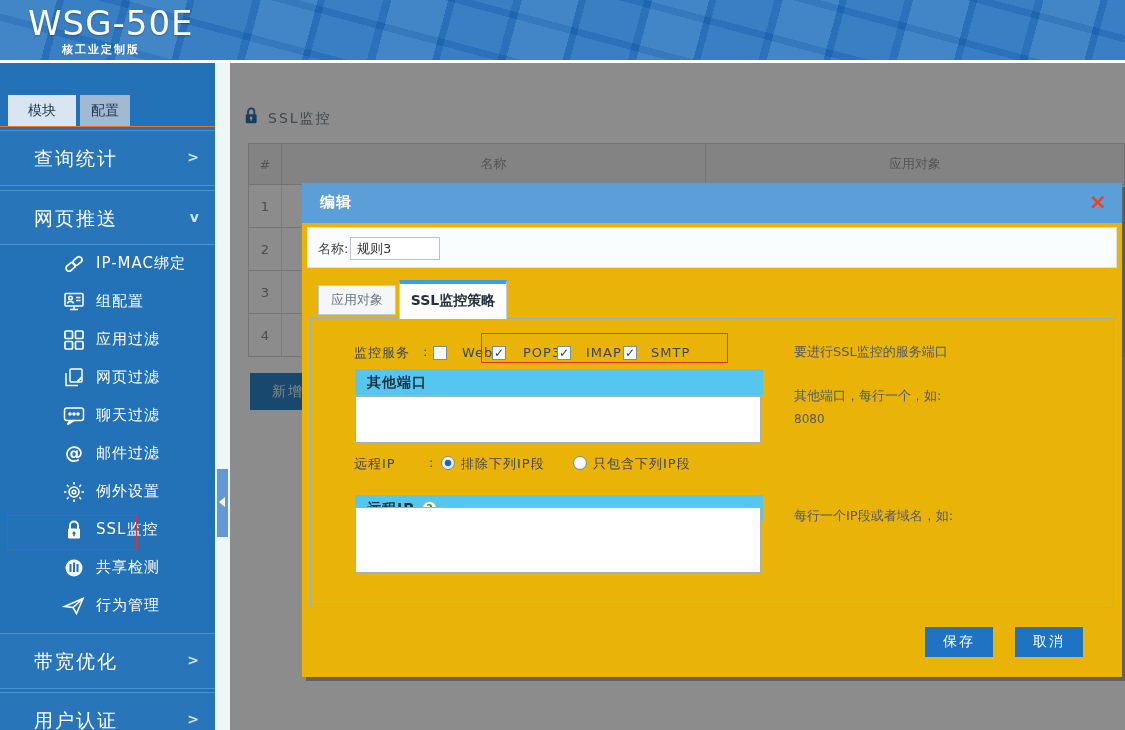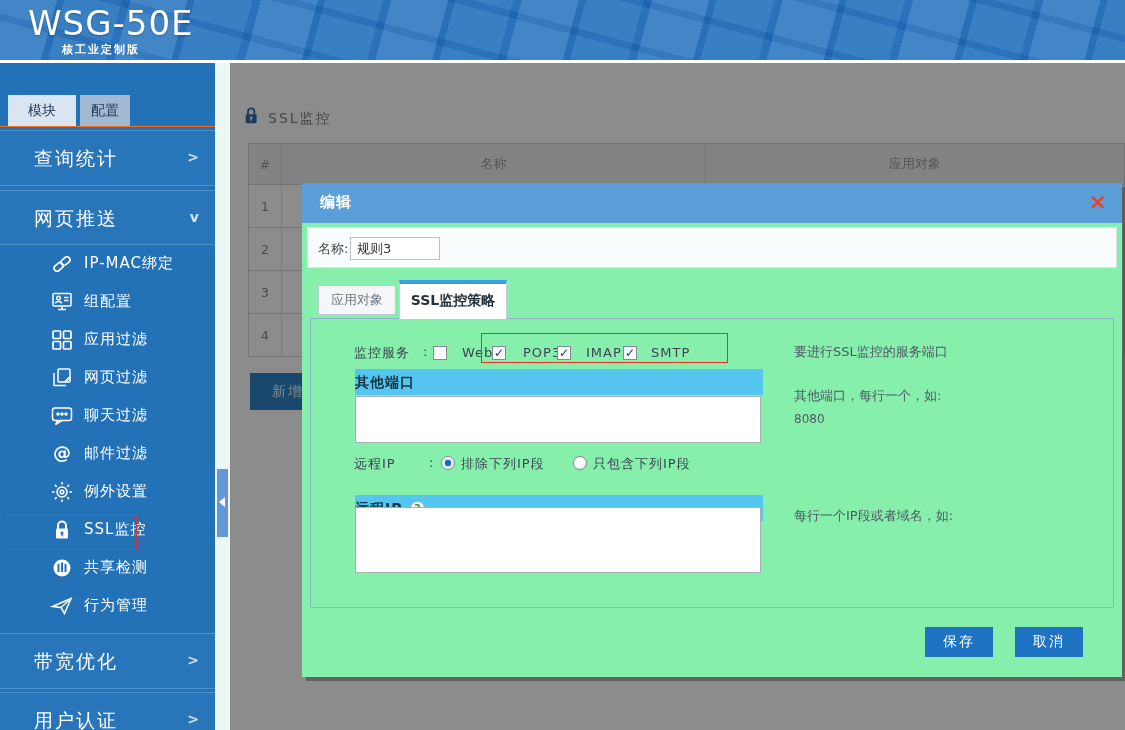--- a/index.html
+++ b/index.html
@@ -19,21 +19,21 @@
 
   
   .sidebar{position:absolute;left:0;top:63px;width:215px;height:667px;background:#2371b7;overflow:hidden}
   .side-tabs{position:absolute;left:0;top:31px;width:215px;height:33px;border-bottom:1px solid #f97316}
   .side-tab{position:absolute;bottom:0;height:31px;line-height:31px;text-align:center;font-size:14px;color:#203a58;cursor:pointer}
   .side-tab.t0{left:8px;width:68px;background:#d9e5f0}
   .side-tab.t1{left:80px;width:50px;background:#a2b9d2}
   .nav-section{position:absolute;left:0;width:215px;height:56px;border-top:1px solid #4e92cc;border-bottom:1px solid #4e92cc;background:rgba(255,255,255,.03);cursor:pointer}
   .nav-section .nlbl{position:absolute;left:34px;top:15px;font-size:19px;font-weight:normal;color:#fff;letter-spacing:2px}
   .nav-section .arrow{position:absolute;right:16px;top:18px;font-size:14px;font-weight:bold;color:#cfe3f5}
-  .sub-item{position:absolute;left:0;width:217px;height:38px;cursor:pointer}
+  .sub-item{position:absolute;left:12px;width:217px;height:38px;cursor:pointer}
   .sub-item .ic{position:absolute;left:50px;top:8px;width:24px;height:22px;font-size:18px;font-weight:bold;color:#fff;line-height:20px;text-align:center}
   .sub-item .sl{position:absolute;left:84px;top:9px;font-size:15px;color:#fff;letter-spacing:1px}
   .red-outline-side{position:absolute;left:7px;top:452px;width:130px;height:35px;border:1.5px solid #ec2f26;z-index:3}
 
   
   .side-strip{position:absolute;left:215px;top:63px;width:15px;height:667px;background:#ecf7f6}
   .collapse-handle{position:absolute;left:2px;top:406px;width:11px;height:68px;background:#6596d6;cursor:pointer}
   .collapse-handle .tri{position:absolute;left:2px;top:28px;width:0;height:0;border-top:5px solid transparent;border-bottom:5px solid transparent;border-right:6px solid #fff}
 
   
@@ -43,39 +43,39 @@
   .grid{position:absolute;left:18px;top:80px;width:877px}
   .thead{display:flex;height:42px;background:#efefef;border:1px solid #cfcfcf}
   .th{display:flex;align-items:center;justify-content:center;font-size:13px;color:#9a9a9a;border-right:1px solid #d6d6d6}
   .c0{width:33px}.c1{width:424px}.c2{flex:1;border-right:none}
   .trow{display:flex;height:43px;background:#fff;border:1px solid #d6d6d6;border-top:none}
   .td{display:flex;align-items:center;justify-content:center;font-size:13px;color:#8a8a8a;border-right:1px solid #e2e2e2}
   .add-btn{position:absolute;left:20px;top:310px;width:76px;height:37px;background:#2e84c8;border:none;color:#eaf2f8;font-size:14px;letter-spacing:2px;cursor:pointer}
   .dim{position:absolute;left:230px;top:63px;width:895px;height:667px;background:rgba(0,0,0,.45);z-index:5}
 
   
-  .modal{position:absolute;left:302px;top:183px;width:820px;height:494px;background:#86efac;z-index:10;box-shadow:4px 4px 0 rgba(75,75,75,.65)}
+  .modal{position:absolute;left:302px;top:183px;width:820px;height:494px;background:#eab308;z-index:10;box-shadow:4px 4px 0 rgba(75,75,75,.65)}
   .modal-head{position:absolute;left:0;top:0;width:820px;height:40px;background:#5b9ed8}
   .modal-title{position:absolute;left:18px;top:10px;font-size:15px;font-weight:bold;color:#fff;letter-spacing:1px}
   .modal-close{position:absolute;right:15px;top:6px;font-size:22px;font-weight:bold;color:#e8432d;cursor:pointer;line-height:26px}
   .name-row{position:absolute;left:5px;top:44px;width:810px;height:41px;background:#fafdfe;border:1px solid #d9e2e8}
   .name-label{position:absolute;left:10px;top:12px;font-size:13px;color:#444}
   .name-input{position:absolute;left:42px;top:9px;width:90px;height:23px;border:1px solid #b8c4cc;font-size:13px;padding:0 6px;color:#333;font-family:inherit}
   .mtab0{position:absolute;left:16px;top:102px;width:78px;height:30px;background:#f4f6f7;border:1px solid #b9cbd9;color:#6d7a84;font-size:13px;text-align:center;line-height:28px;cursor:pointer}
   .mtab1{position:absolute;left:97px;top:97px;width:108px;height:39px;background:#fff;border:1px solid #c3d2dd;border-top:4px solid #3ba0e8;border-bottom:none;color:#25313a;font-weight:bold;font-size:14px;text-align:center;line-height:32px;z-index:2;cursor:pointer}
   .panel{position:absolute;left:8px;top:135px;width:804px;height:290px;border:1px solid #8fb3cb}
 
   .plbl{position:absolute;font-size:13px;color:#3c4650;letter-spacing:1px}
   .svc-lbl{left:43px;top:25px}
   .svc-colon{left:112px;top:25px}
   .cb{position:absolute;top:27px;width:14px;height:14px;border:1px solid #7f8d99;background:linear-gradient(#f2f4f6,#fff);font-size:12px;line-height:12px;text-align:center;color:#24405c;font-weight:bold;cursor:pointer}
   .opt{position:absolute;top:26px;font-size:13px;color:#3c4650;letter-spacing:1px}
   .red-box{position:absolute;left:170px;top:14px;width:247px;height:30px;border:1.5px solid #ec2f26;z-index:2}
 
-  .bar{position:absolute;left:44px;width:408px;height:26px;background:#55c6ef;font-size:14px;font-weight:bold;color:#16323e;line-height:26px;letter-spacing:1px}
+  .bar{position:absolute;left:44px;width:408px;height:26px;background:#55c6ef;font-size:14px;font-weight:bold;color:#16323e;line-height:26px;padding-left:12px;letter-spacing:1px}
   .bar1{top:50px}.bar2{top:176px}
   .ta{position:absolute;left:44px;width:406px;background:#fff;border:1px solid #a6aeb6;resize:none;font-family:inherit;font-size:13px;padding:4px}
   .ta1{top:77px;height:47px}
   .ta2{top:188px;height:66px}
   .q{display:inline-block;width:15px;height:15px;border-radius:50%;background:#fff;border:1px solid #9fb0ba;color:#2a9d2f;font-size:11px;font-weight:bold;line-height:13px;text-align:center;vertical-align:1px;margin-left:8px;cursor:pointer}
 
   .rip-lbl{left:43px;top:136px}
   .rip-colon{left:118px;top:136px}
   .radio{position:absolute;top:137px;width:14px;height:14px;border-radius:50%;border:1px solid #7f8d99;background:radial-gradient(circle at 35% 30%, #fff 40%, #dde4ea);cursor:pointer}
   .radio.sel::after{content:"";position:absolute;left:3px;top:3px;width:6px;height:6px;border-radius:50%;background:#1666c0;box-shadow:0 0 2px #1e78d8}

